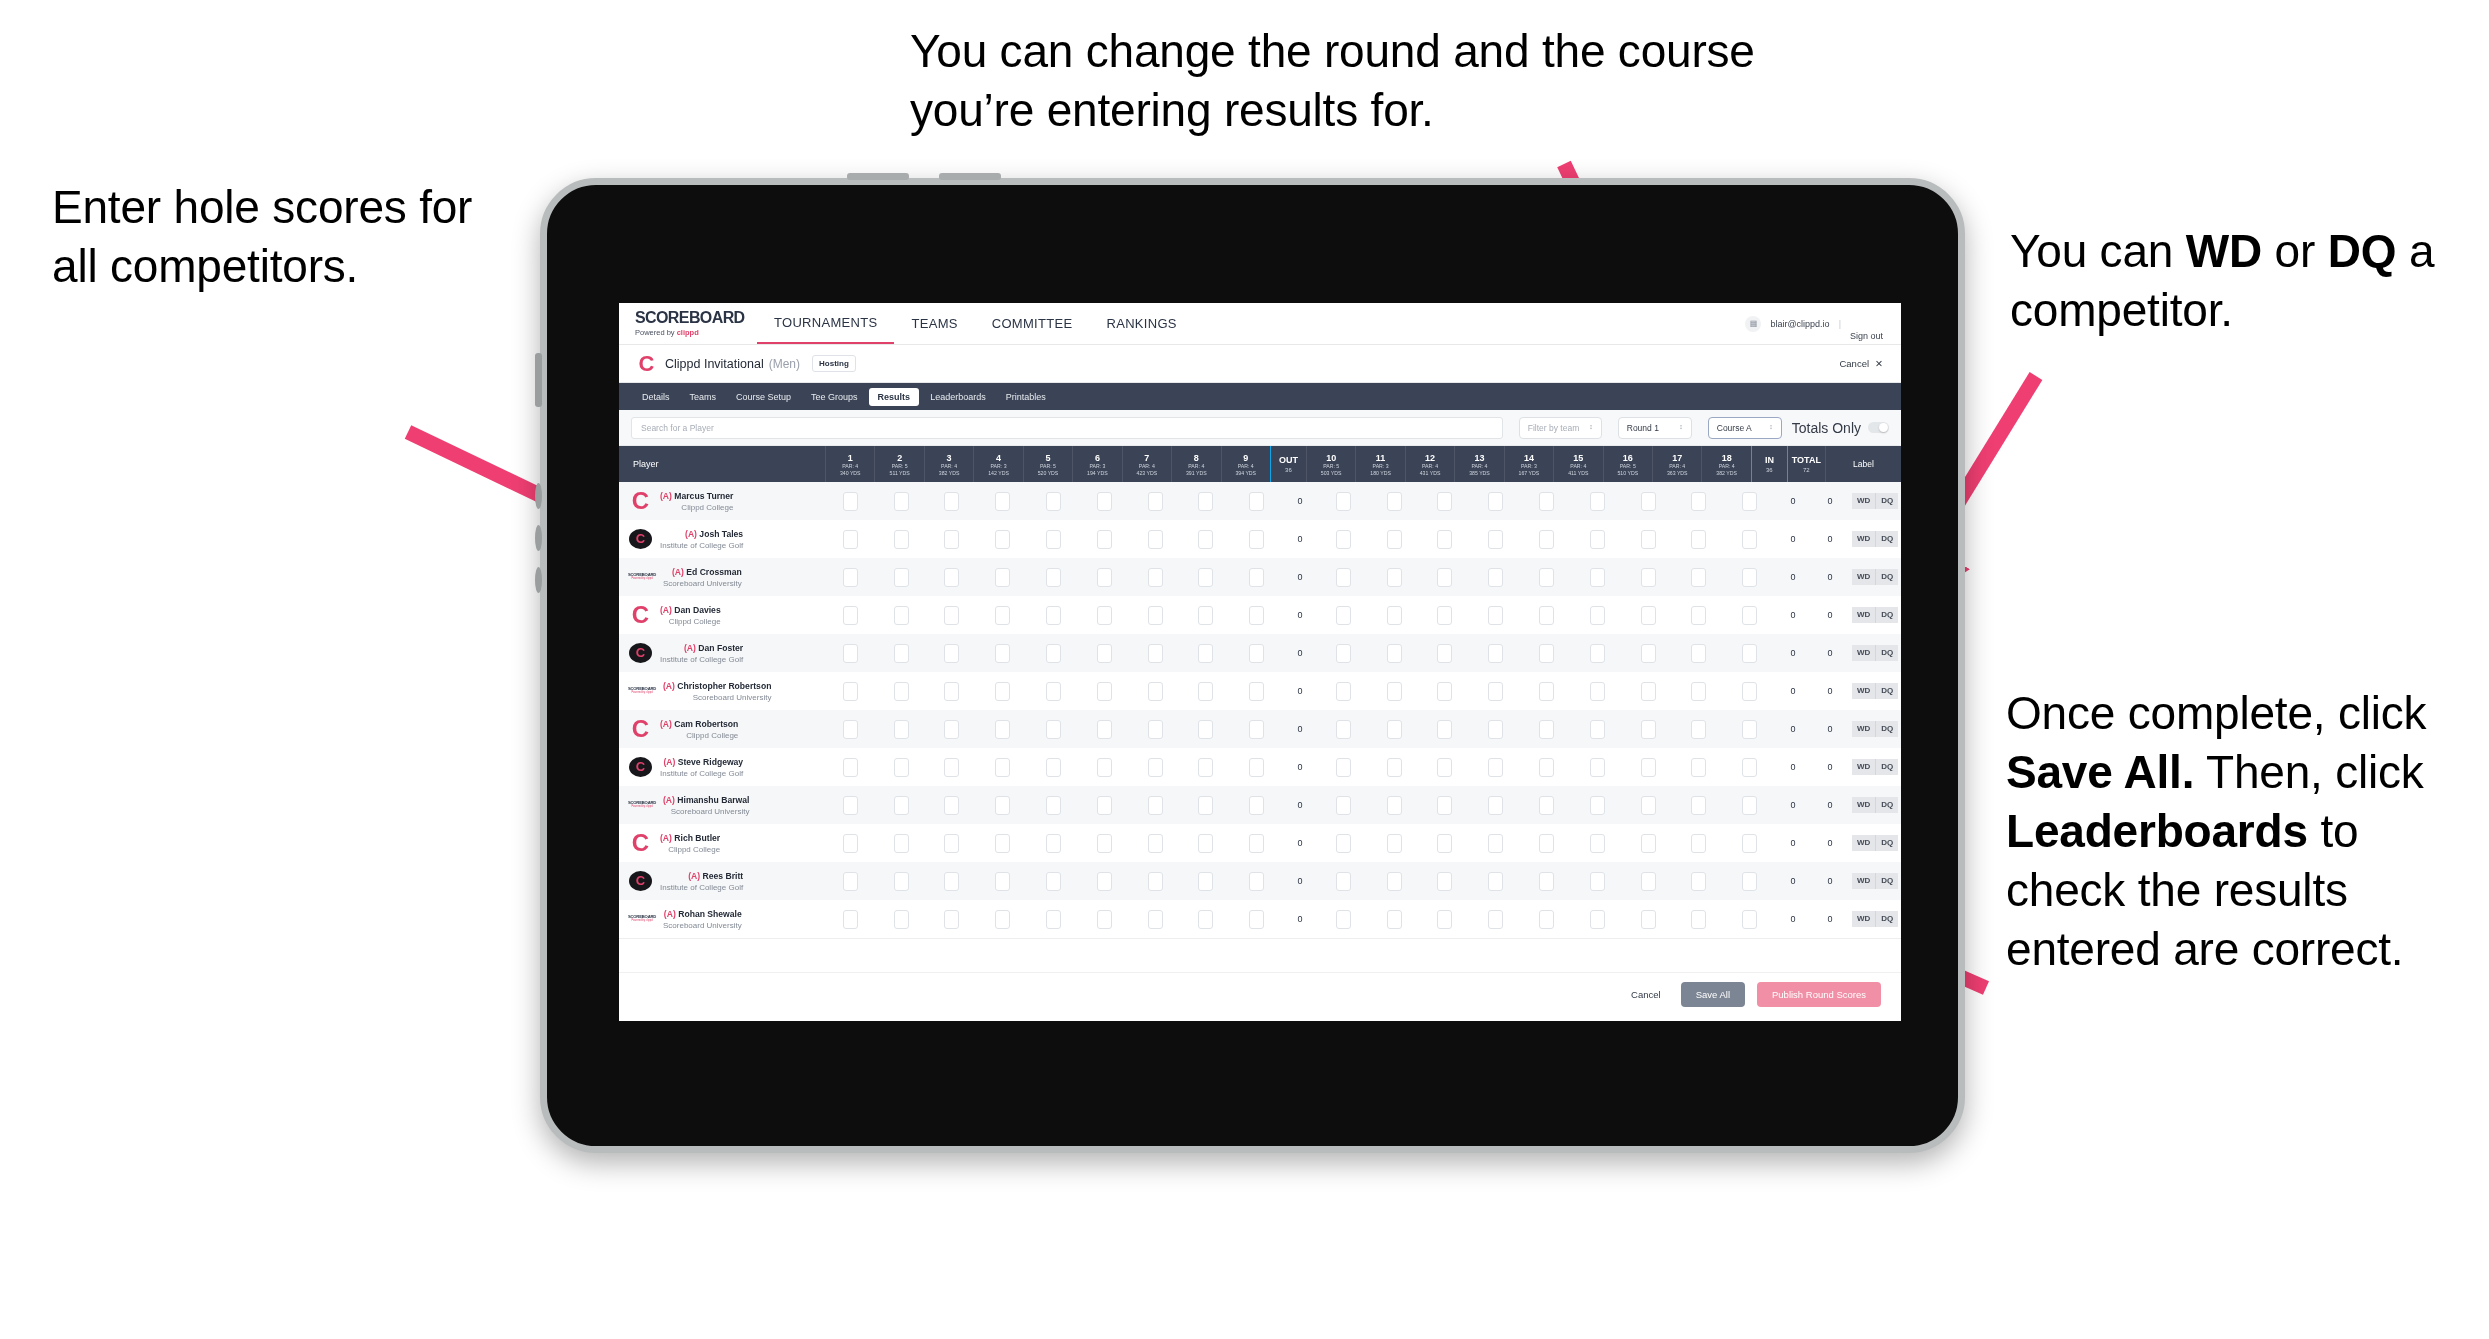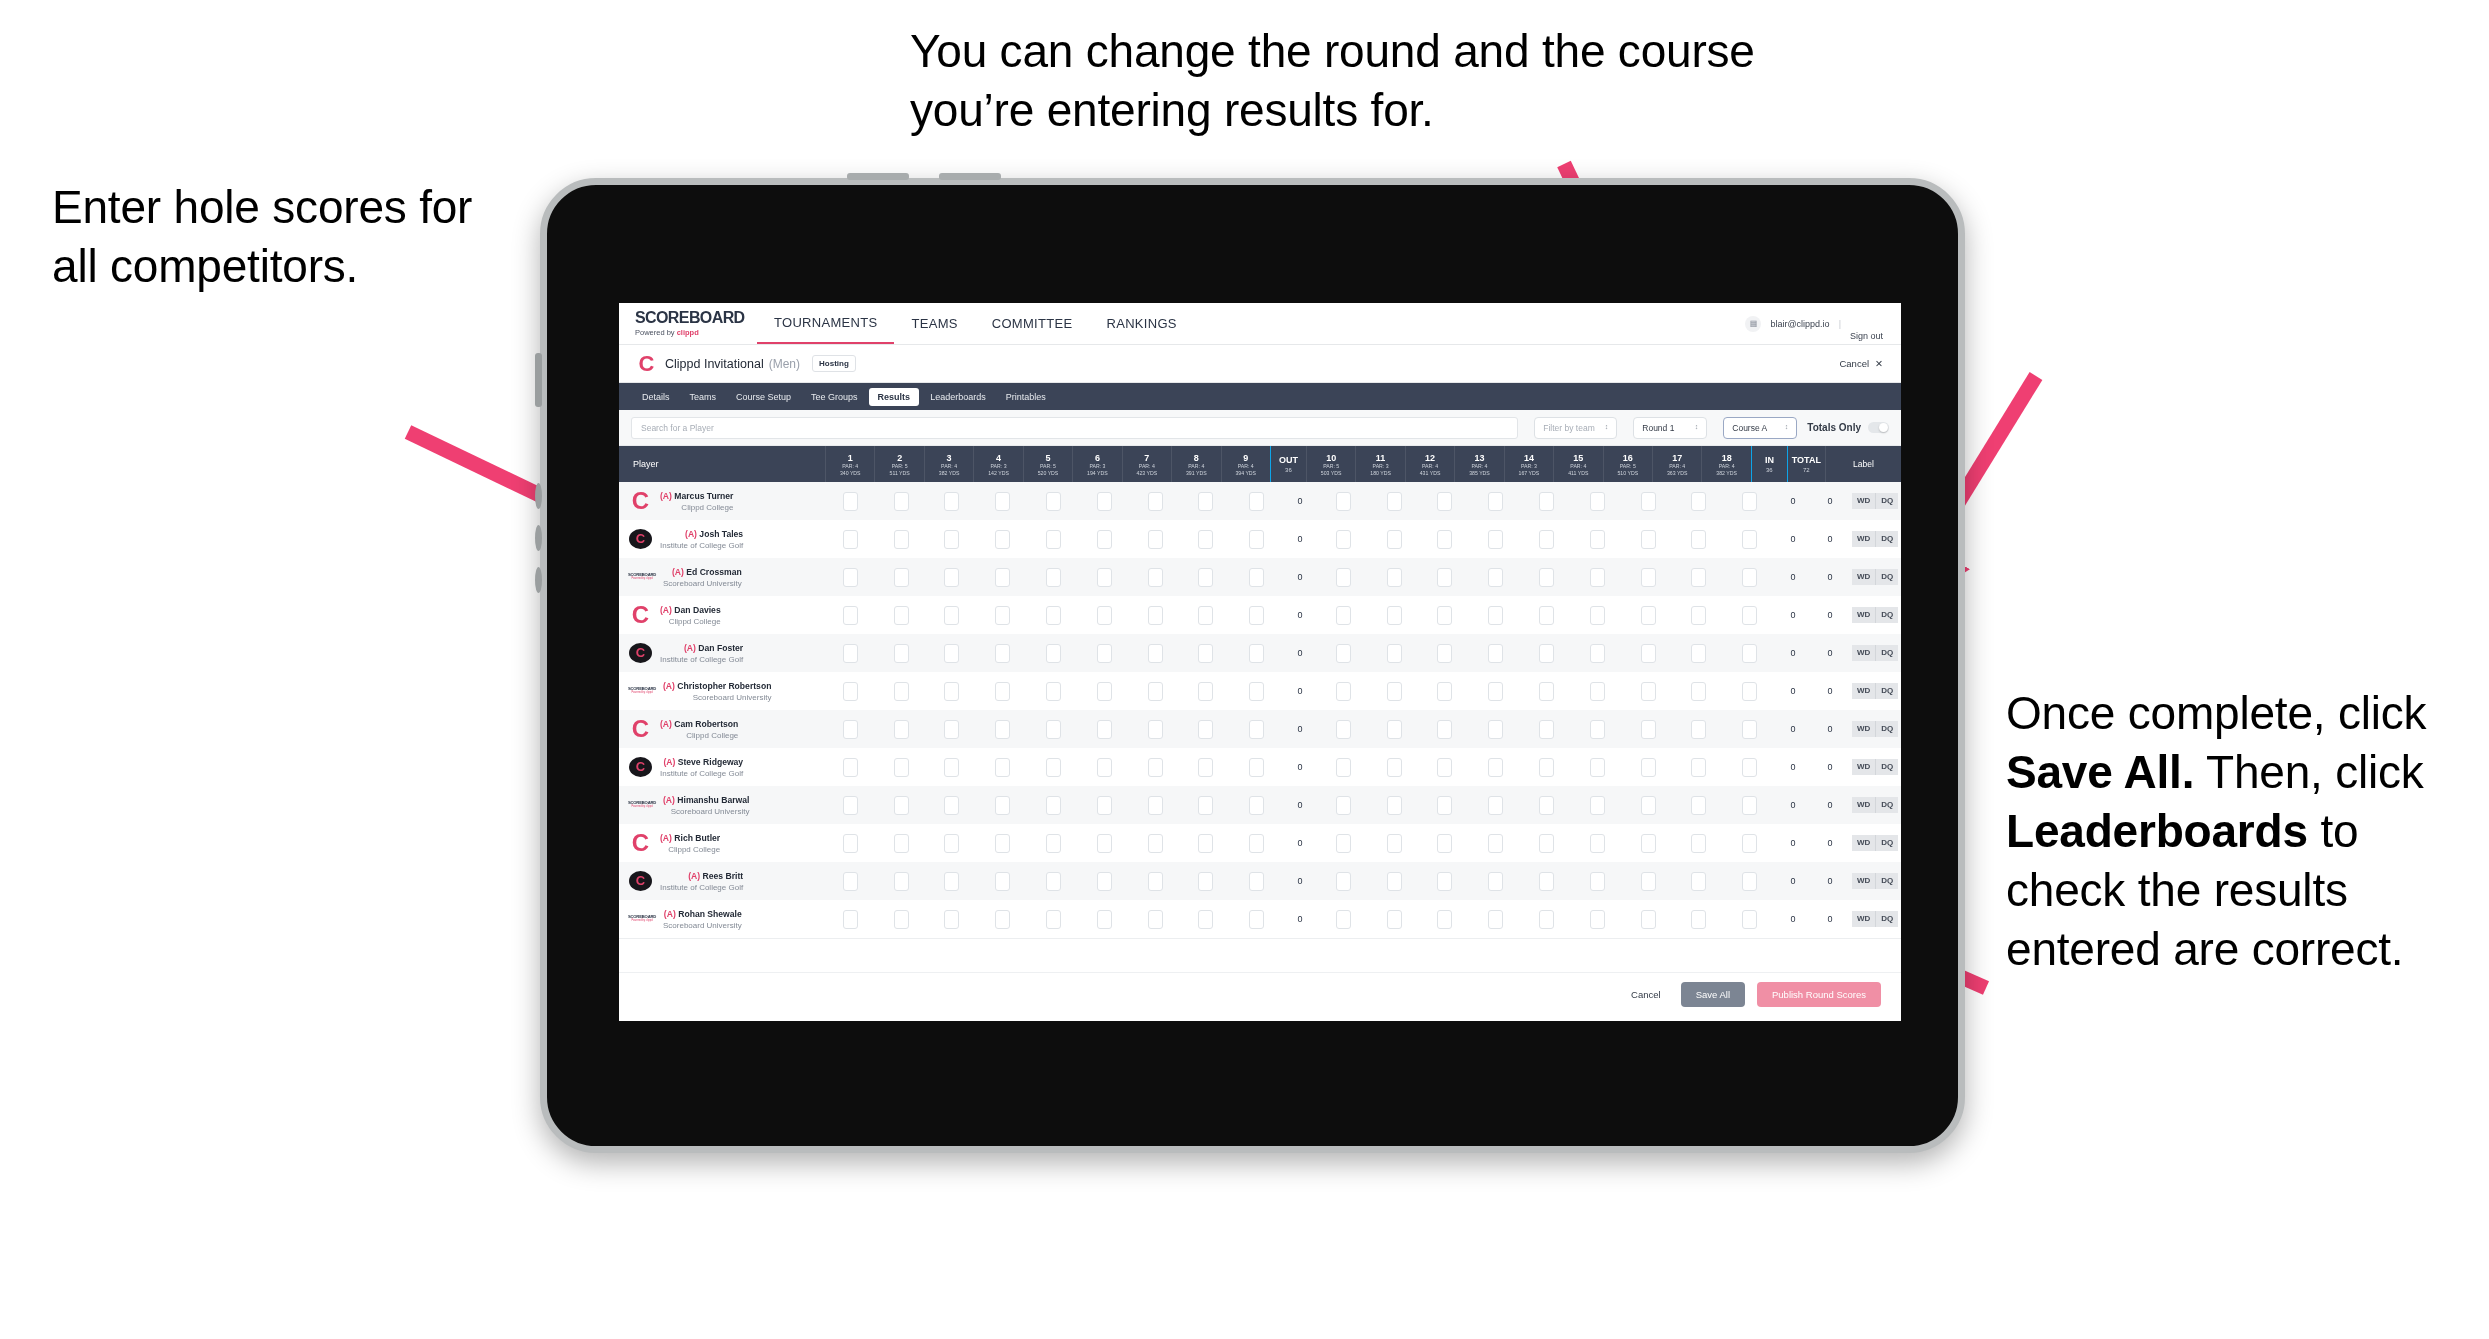--- a/index.html
+++ b/index.html
@@ -134,21 +134,21 @@
   }
   .sel {
     height:22px; background:#fff; border:1px solid #dde1e5; border-radius:4px;
     display:flex; align-items:center; padding:0 8px; gap:10px;
     font-size:8.5px; color:#343b47; min-width:74px; justify-content:space-between;margin-left:8px;
   }
   .sel.ph { color:#a7adb6; }
   .sel.hl { border-color:#9aa8c4; }
   .sel .cv { font-size:7px; color:#8a919c; line-height:0.9;}
   .tog-wrap { display:flex; align-items:center; gap:7px; margin-left:2px;}
-  .tog-lab { font-size:10px; color:#343b47;font-weight:bold;}
+  .tog-lab { font-size:14px; color:#343b47;}
   .tog { width:21px;height:11px;border-radius:6px;background:#e4e7ea; position:relative;}
   .tog i { position:absolute; right:1px; top:1px; width:9px;height:9px;border-radius:50%;background:#fff;
            box-shadow:0 1px 2px rgba(0,0,0,.2); }
 
   
   .tbl { width:100%; }
   .thead { background:#3b4457; display:flex; height:36px; color:#fff; }
   .th-player { width:206px; display:flex; align-items:center; padding-left:14px; font-size:9px;}
   .th-hole {
     flex:1; border-left:1px solid #4d5566; display:flex; flex-direction:column;
@@ -217,20 +217,21 @@
   }
 </style>
 </head>
 <body>
 
 <div id="stage">
 
   <div class="anno" id="anno-left">Enter hole scores for all competitors.</div>
   <div class="anno" id="anno-top">You can change the round and the course you’re entering results for.</div>
 
+  <div class="anno" id="anno-wd"><span>You can </span><b>WD</b><span> or </span><b>DQ</b><span> a competitor.</span></div>
 
   <div class="anno" id="anno-save"><span>Once complete, click </span><b>Save All.</b><span> Then, click </span><b>Leaderboards</b><span> to check the results entered are correct.</span></div>
 
   <svg class="arrow" style="left:390px;top:410px;" width="420" height="230" viewBox="0 0 420 230">
     <defs>
         <marker id="ah1" markerWidth="6" markerHeight="6" refX="3" refY="3" orient="auto">
       <path d="M0,0 L6,3 L0,6 z" fill="#ef3f72"></path>
         </marker>
       </defs>
     <line x1="18" y1="22" x2="352" y2="182" stroke="#ef3f72" stroke-width="15" marker-end="url(#ah1)"></line>

